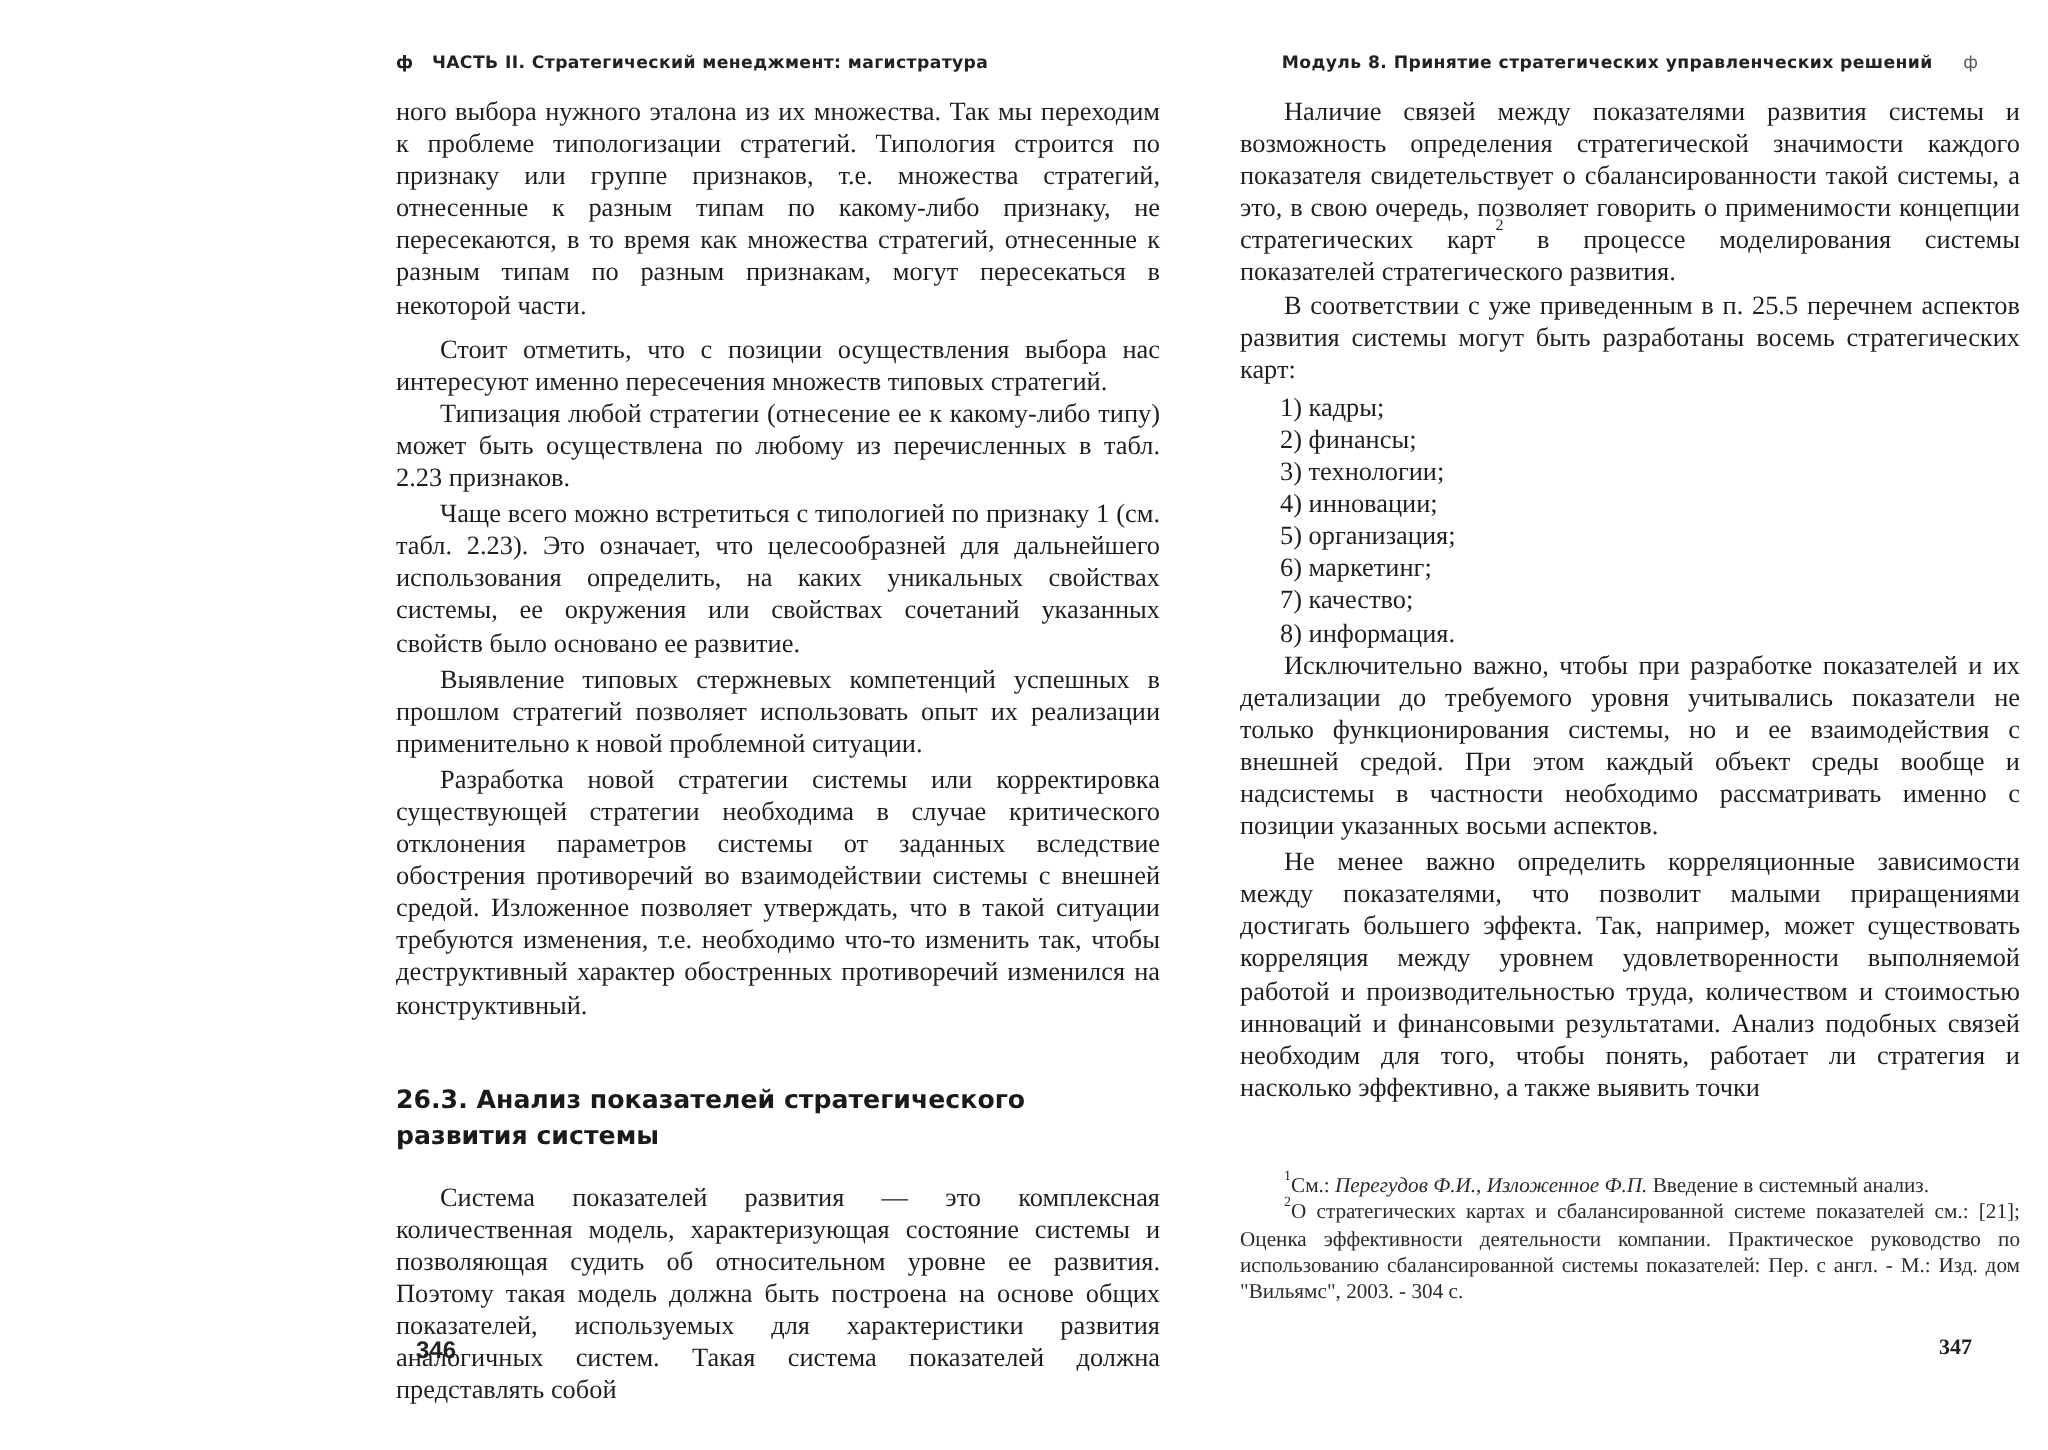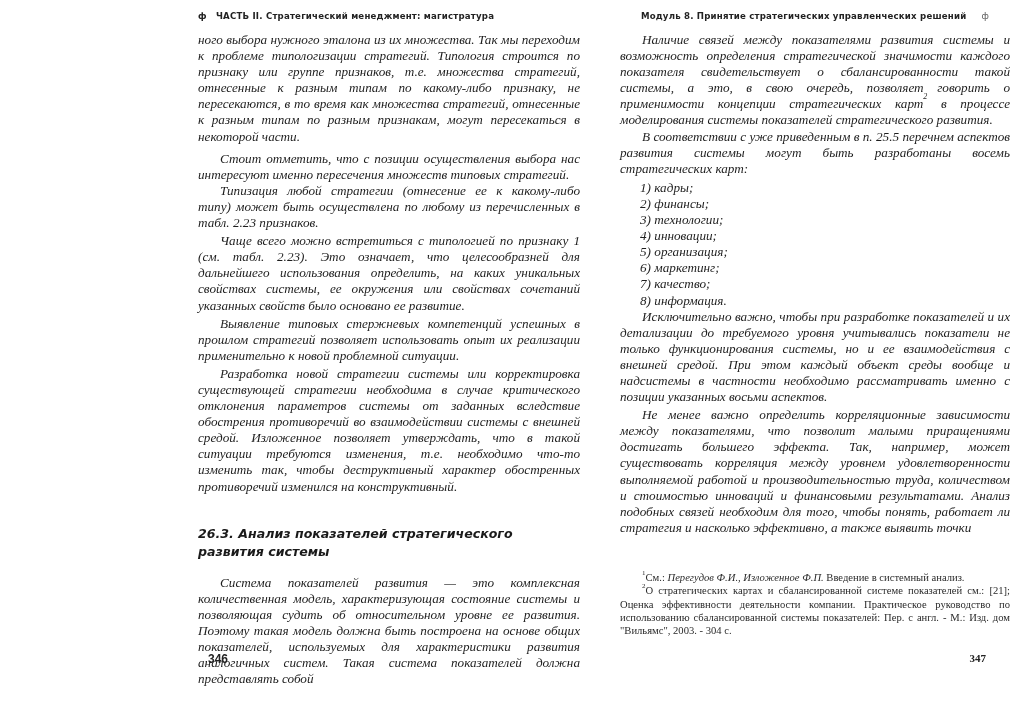--- a/index.html
+++ b/index.html
@@ -1,32 +1,32 @@
 <!DOCTYPE html>
 <html><head>
 <meta charset="utf-8">
 <style>
   html, body { margin: 0; padding: 0; background: #ffffff; }
   body { width: 1024px; height: 725px; position: relative; overflow: hidden; color: #1c1c1c; }
   .spread { position: absolute; left: 0; top: 0; width: 1024px; height: 725px; background: #fff; }
-  .page { position: absolute; top: 0; height: 580px; }
+  .page { position: absolute; top: 16px; height: 580px; }
   .page.left { left: 198px; width: 382px; }
   .page.right { left: 620px; width: 390px; }
   .running-head {
     position: absolute; top: 11px; left: 0; right: 0;
     font-family: "DejaVu Sans", sans-serif; font-weight: bold; font-size: 8.6px;
     letter-spacing: 0.2px; white-space: nowrap; color: #222;
   }
   .page.left .running-head { text-align: left; }
   .page.right .running-head { text-align: center; }
   .hd-glyph { display: inline-block; font-weight: bold; margin: 0 6px; }
   .body-text {
     position: absolute; top: 32px; left: 0; right: 0;
     font-family: "Liberation Serif", serif; font-size: 13.2px; line-height: 16.1px;
-    text-align: justify; color: #1e1e1e; font-style: italic;
+    text-align: justify; color: #1e1e1e;
   }
   .body-text p { margin: 0; }
   .body-text p.indent { text-indent: 22px; }
   .section-heading {
     font-family: "DejaVu Sans", sans-serif; font-weight: bold; font-size: 12.6px;
     line-height: 18px; margin: 30px 0 14px 0; color: #1a1a1a;
   }
   .list { margin: 3px 0 0 0; padding: 0; list-style: none; }
   .list li { padding-left: 20px; line-height: 16.1px; }
   sup { font-size: 8px; vertical-align: 9px; line-height: 0; }

